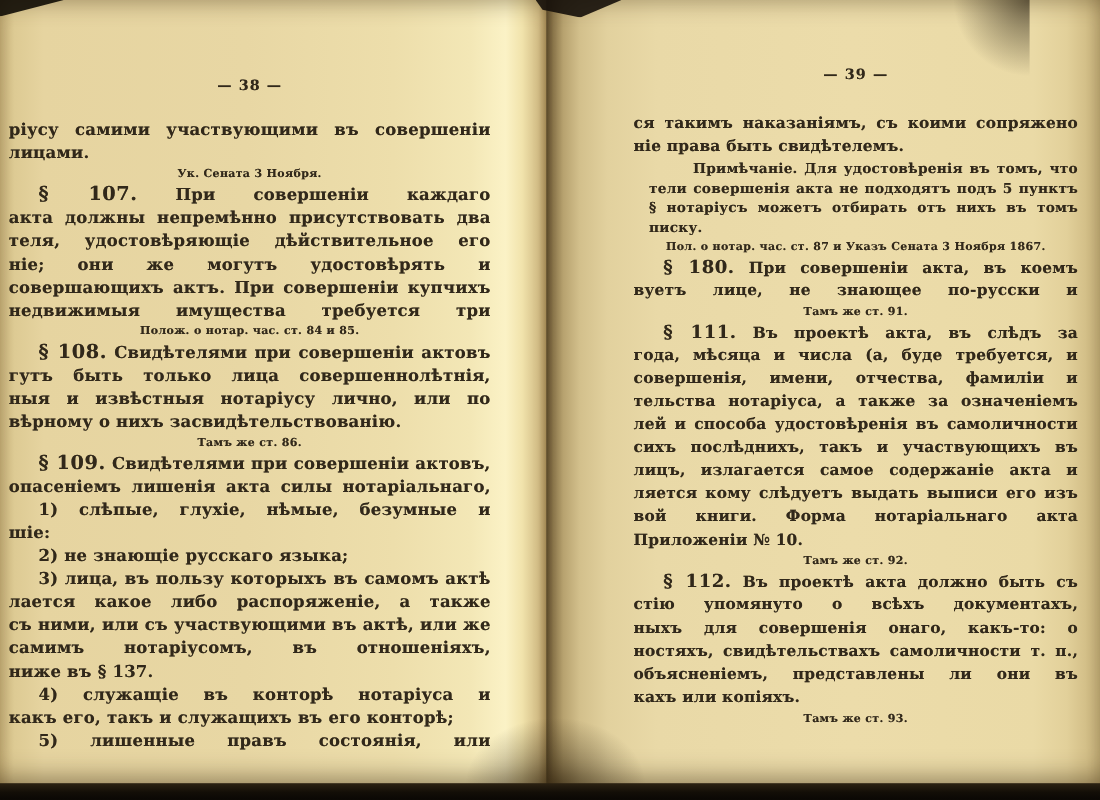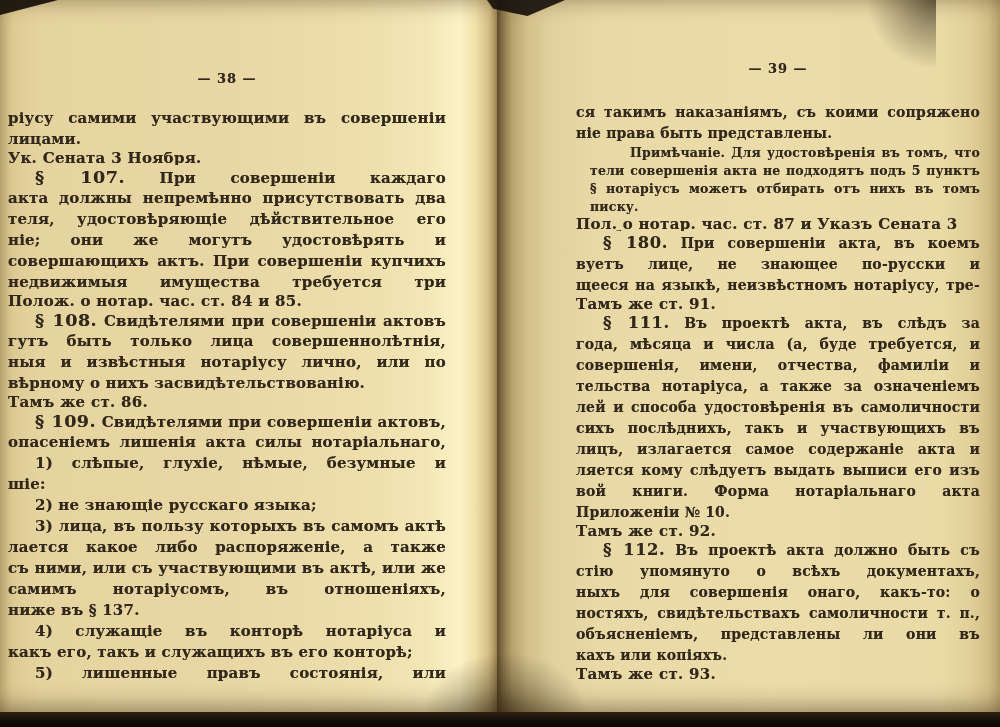--- a/index.html
+++ b/index.html
@@ -54,21 +54,21 @@
   .page-right .pageno{margin:4px 0 26px 0;}
 
   .line{text-align:justify;overflow:hidden;}
   .textcol-left .line{line-height:21px;height:21px;}
   .textcol-right .line{line-height:20.5px;height:21px;}
   .just{text-align-last:justify;}
   .ind{text-indent:27px;}
 
   .secno{font-size:117%;letter-spacing:.5px;margin-top:40px;}
 
-  .cite{font-size:15px;line-height:13px;height:13px;
+  .cite{text-align:center;font-size:10px;line-height:13px;height:13px;
     margin:2px 0;letter-spacing:.3px;overflow:hidden;}
 
   .note{margin-left:14px;}
   .note .line{font-size:12.5px;line-height:18px;height:18px;}
   .note .ind{text-indent:40px;}
   .note-label{}
 </style>
 </head>
 <body>
 
@@ -122,33 +122,32 @@
         <div class="para">
           <div class="line just ind"><span>5) лишенные правъ состоянія, или подвергавшіе-</span></div>
         </div>
       </div>
   </div>
   <div class="page page-right">
     <div class="textcol textcol-right">
         <div class="pageno">— 39 —</div>
         <div class="para">
           <div class="line just"><span>ся такимъ наказаніямъ, съ коими сопряжено лише-</span></div>
-          <div class="line"><span>ніе права быть представлены.</span></div>
+          <div class="line"><span>ніе права быть свидѣтелемъ.</span></div>
         </div>
         <div class="note">
           <div class="line just ind"><span class="note-label">Примѣчаніе.</span><span> Для удостовѣренія въ томъ, что свидѣ-</span></div>
           <div class="line just"><span>тели совершенія акта не подходятъ подъ 5 пунктъ сего</span></div>
           <div class="line just"><span>§ нотаріусъ можетъ отбирать отъ нихъ въ томъ под-</span></div>
           <div class="line"><span>писку.</span></div>
         </div>
         <div class="cite">Пол. о нотар. час. ст. 87 и Указъ Сената 3 Ноября 1867.</div>
         <div class="para">
           <div class="line just ind"><span class="secno">§ 180.</span><span> При совершеніи акта, въ коемъ участ-</span></div>
           <div class="line just"><span>вуетъ лице, не знающее по-русски и объясняю-</span></div>
-          <div class="line just"><span>щееся на языкѣ, неизвѣстномъ нотаріусу, тре-</span></div>
         </div>
         <div class="cite">Тамъ же ст. 91.</div>
         <div class="para">
           <div class="line just ind"><span class="secno">§ 111.</span><span> Въ проектѣ акта, въ слѣдъ за указаніемъ</span></div>
           <div class="line just"><span>года, мѣсяца и числа (а, буде требуется, и часа)</span></div>
           <div class="line just"><span>совершенія, имени, отчества, фамиліи и мѣстожи-</span></div>
           <div class="line just"><span>тельства нотаріуса, а также за означеніемъ свидѣте-</span></div>
           <div class="line just"><span>лей и способа удостовѣренія въ самоличности какъ</span></div>
           <div class="line just"><span>сихъ послѣднихъ, такъ и участвующихъ въ актѣ</span></div>
           <div class="line just"><span>лицъ, излагается самое содержаніе акта и опредѣ-</span></div>

